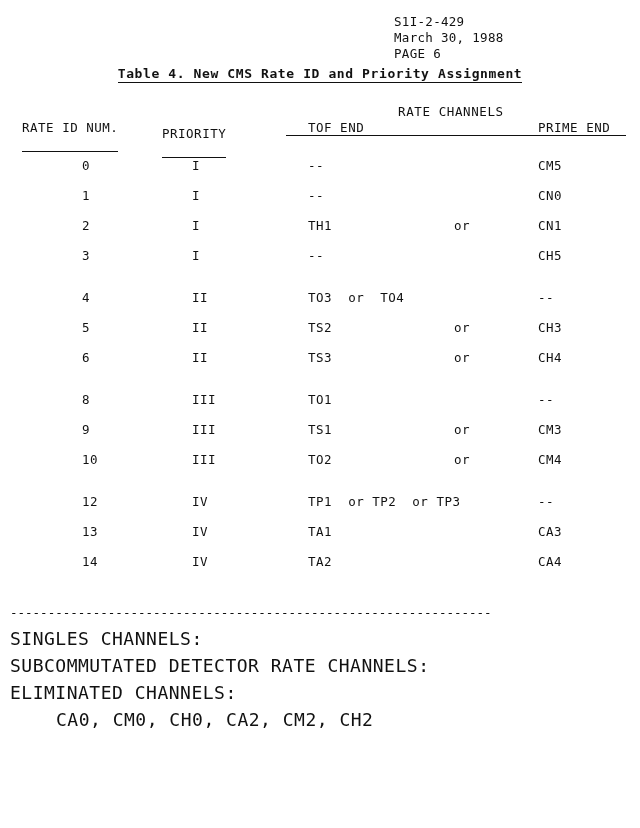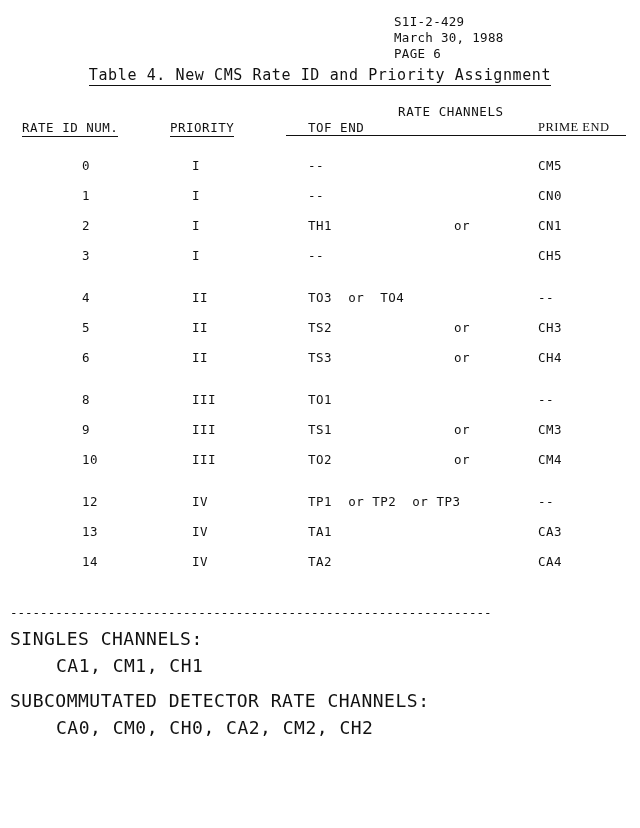--- a/index.html
+++ b/index.html
@@ -32,22 +32,22 @@
     letter-spacing: 0.3px;
   }
 
   
   .table-title {
     position: absolute;
     left: 0;
     top: 66px;
     width: 640px;
     text-align: center;
-    font-size: 15px;
-    font-weight: normal;
+    font-size: 13px;
+    font-weight: bold;
     letter-spacing: 0.6px;
   }
   .table-title span {
     border-bottom: 1.5px solid #111;
     padding-bottom: 1px;
   }
 
   
   .rate-channels-head {
     position: absolute;
@@ -67,27 +67,27 @@
     letter-spacing: 0.5px;
   }
   .col-headers .ch {
     position: absolute;
     top: 0;
     white-space: nowrap;
   }
   .col-headers .ch u {
     text-decoration: none;
     border-bottom: 1.2px solid #111;
-    padding-bottom: 1px;
+    padding-bottom: 16px;
     display: inline-block;
   }
   .ch-rateid  { left: 0px; }
-  .ch-priority{ left: 148px; }
+  .ch-priority{ left: 140px; margin-top: 6px; }
   .ch-tofend  { left: 286px; text-align: center; }
-  .ch-primeend{ left: 516px; font-family: Liberation Serif, serif; }
+  .ch-primeend{ left: 516px; }
 
   
   .head-rule {
     position: absolute;
     left: 286px;
     top: 135px;
     width: 340px;
     height: 0;
     border-bottom: 1.2px solid #111;
   }
@@ -283,20 +283,20 @@
       <span class="cell c-or"></span>
       <span class="cell c-prime">CA4</span>
     </div>
 
   </div>
 
   <div class="dash-sep">----------------------------------------------------------------</div>
 
   <div class="footer">
     <p class="sec-label">SINGLES CHANNELS:</p>
-    <p class="sec-values">CA1, CM1, CH1</p>
 
     <p class="sec-label">SUBCOMMUTATED DETECTOR RATE CHANNELS:</p>
 
+    <p class="sec-label">ELIMINATED CHANNELS:</p>
     <p class="sec-values last">CA0, CM0, CH0, CA2, CM2, CH2</p>
   </div>
 
 </div>
 
 </body></html>

